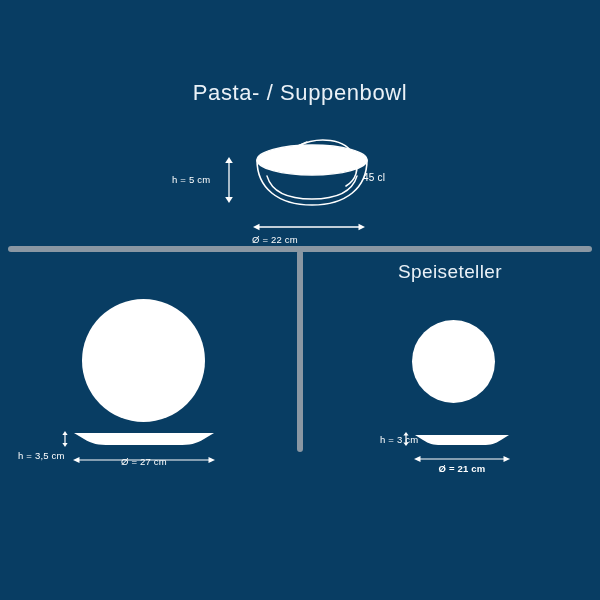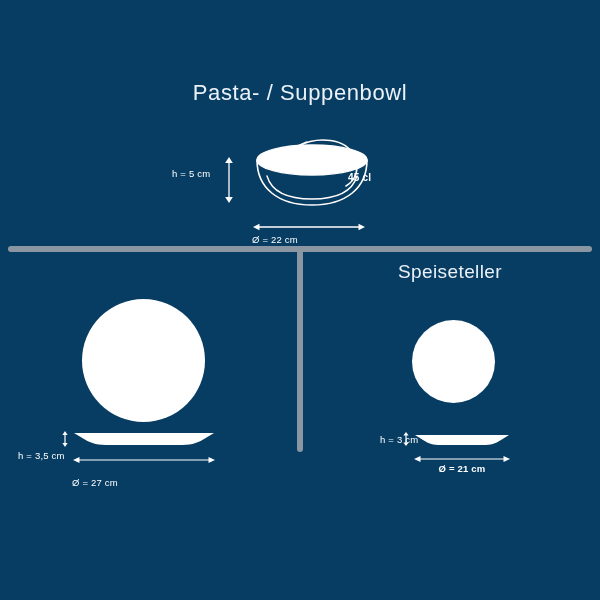--- a/index.html
+++ b/index.html
@@ -95,23 +95,23 @@
     <path d="M 17,38 C 22,55 40,61 62,61 C 84,61 102,55 107,38" fill="none" stroke="#ffffff" stroke-width="1.4" stroke-linecap="round"></path>
 
     <ellipse cx="62" cy="22" rx="55" ry="15" fill="#ffffff" stroke="#ffffff" stroke-width="1.4"></ellipse>
   </svg>
 
   <svg class="abs" style="left:288px; top:136px;" width="80" height="60" viewBox="0 0 80 60">
     <path d="M 10,10 C 30,0 58,2 66,20 C 72,33 68,44 58,50" fill="none" stroke="#ffffff" stroke-width="1.6" stroke-linecap="round"></path>
     <path d="M 10,10 L 19,6 M 10,10 L 17,17" fill="none" stroke="#ffffff" stroke-width="1.6" stroke-linecap="round"></path>
   </svg>
 
-  <div class="abs vol-label" style="left:348px; top:172px;font-weight:bold;">45 cl</div>
+  <div class="abs vol-label" style="left:363px; top:172px;">45 cl</div>
 
-  <div class="abs dim-label" style="left:172px; top:168px;">h = 5 cm</div>
+  <div class="abs dim-label" style="left:172px; top:174px;">h = 5 cm</div>
 
   <svg class="abs" style="left:222px; top:155px;" width="14" height="50" viewBox="0 0 14 50">
     <line x1="7" y1="4" x2="7" y2="46" stroke="#ffffff" stroke-width="1.3"></line>
     <path d="M 7,2 L 3.2,8 L 10.8,8 Z" fill="#ffffff"></path>
     <path d="M 7,48 L 3.2,42 L 10.8,42 Z" fill="#ffffff"></path>
   </svg>
 
   <svg class="abs" style="left:252px; top:221px;" width="114" height="12" viewBox="0 0 114 12">
     <line x1="5" y1="6" x2="109" y2="6" stroke="#ffffff" stroke-width="1.3"></line>
     <path d="M 1,6 L 7.5,2.8 L 7.5,9.2 Z" fill="#ffffff"></path>
@@ -137,21 +137,21 @@
     <path d="M 5,1 L 2.4,5 L 7.6,5 Z" fill="#ffffff"></path>
     <path d="M 5,17 L 2.4,13 L 7.6,13 Z" fill="#ffffff"></path>
   </svg>
 
   <svg class="abs" style="left:72px; top:454px;" width="144" height="12" viewBox="0 0 144 12">
     <line x1="5" y1="6" x2="139" y2="6" stroke="#ffffff" stroke-width="1.2"></line>
     <path d="M 1,6 L 7.5,3 L 7.5,9 Z" fill="#ffffff"></path>
     <path d="M 143,6 L 136.5,3 L 136.5,9 Z" fill="#ffffff"></path>
   </svg>
 
-  <div class="abs dim-label" style="left:72px; top:477px; width:144px; ">Ø = 27 cm</div>
+  <div class="abs dim-label" style="left:72px; top:456px; width:144px; text-align:center;">Ø = 27 cm</div>
 
   <div class="abs section-title" style="left:310px; top:261px; width:280px;">Speiseteller</div>
 
   <div class="abs plate-circle" style="left:412px; top:320px; width:83px; height:83px;"></div>
 
   <svg class="abs" style="left:413px; top:433px;" width="98" height="16" viewBox="0 0 98 16">
     <path d="M 2,2 L 96,2 L 88,7 C 82,11 78,12 70,12 L 28,12 C 20,12 16,11 10,7 Z" fill="#ffffff"></path>
   </svg>
 
   <div class="abs dim-label" style="left:380px; top:434px;text-align:right;">h = 3 cm</div>

